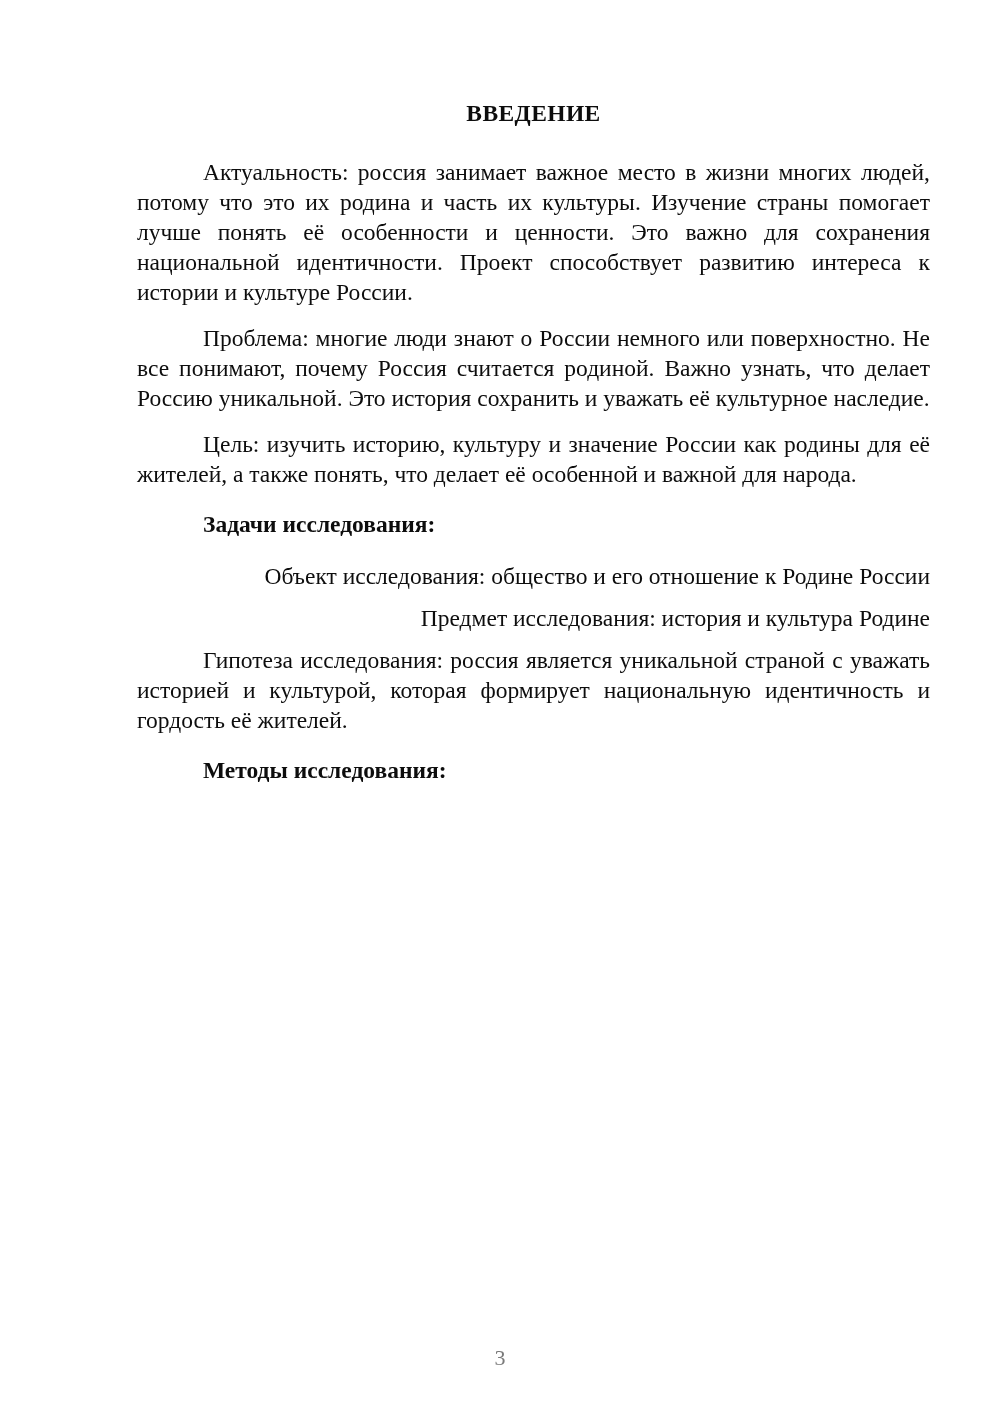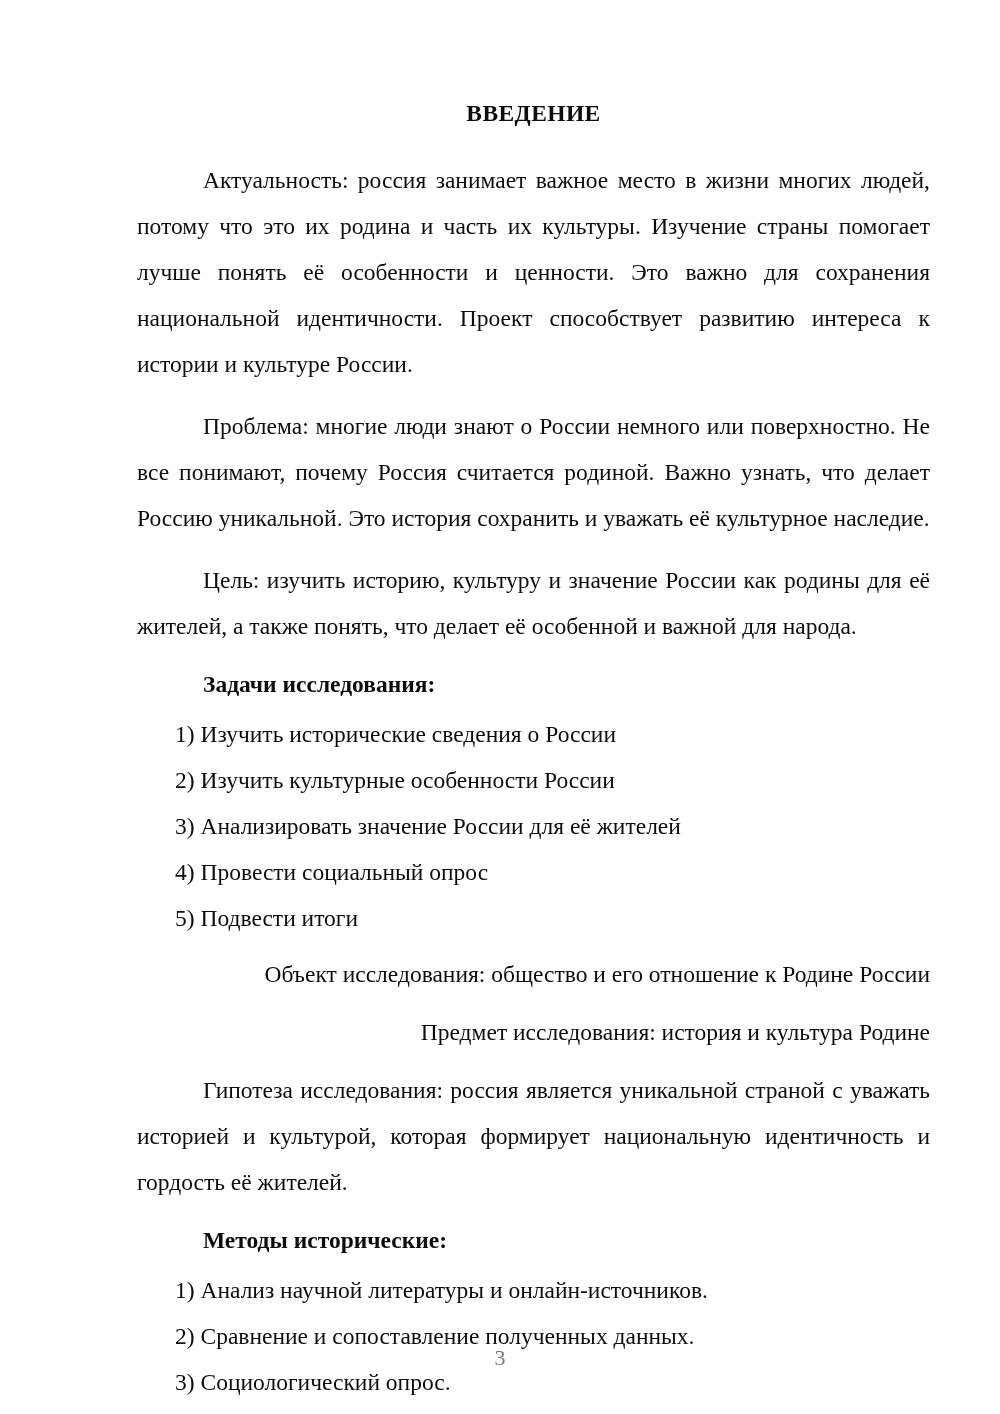--- a/index.html
+++ b/index.html
@@ -31,21 +31,21 @@
   .doc-title {
     font-size: 23.5px;
     font-weight: bold;
     text-align: center;
     letter-spacing: 0.4px;
     margin: 0 0 30px 0;
     line-height: 1.2;
   }
   .para {
     font-size: 23.5px;
-    line-height: 46px;
+    line-height: 30px;
     text-align: justify;
     text-justify: inter-word;
     text-indent: 66px;
     margin: 0 0 8px 0;
     hyphens: none;
     word-spacing: 0px;
   }
   .para.tight {
     margin-bottom: 4px;
   }
@@ -102,47 +102,35 @@
     <p class="para">Проблема: многие люди знают о России немного или поверхностно. Не все понимают, почему Россия считается родиной. Важно узнать, что делает Россию уникальной. Это история сохранить и уважать её культурное наследие.</p>
 
     <div class="gap-sm"></div>
 
     <p class="para">Цель: изучить историю, культуру и значение России как родины для её жителей, а также понять, что делает её особенной и важной для народа.</p>
 
     <div class="gap-sm"></div>
 
     <p class="lead-line">Задачи исследования:</p>
 
-    <ul class="list">
-      <li class="list-item">1) Изучить исторические сведения о России</li>
-      <li class="list-item">2) Изучить культурные особенности России</li>
-      <li class="list-item">3) Анализировать значение России для её жителей</li>
-      <li class="list-item">4) Провести социальный опрос</li>
-      <li class="list-item">5) Подвести итоги</li>
-    </ul>
 
     <div class="gap-md"></div>
 
     <p class="para no-justify tight">Объект исследования: общество и его отношение к Родине России</p>
 
     <div class="gap-sm"></div>
 
     <p class="para no-justify tight">Предмет исследования: история и культура Родине</p>
 
     <div class="gap-sm"></div>
 
     <p class="para">Гипотеза исследования: россия является уникальной страной с уважать историей и культурой, которая формирует национальную идентичность и гордость её жителей.</p>
 
     <div class="gap-sm"></div>
 
-    <p class="lead-line">Методы исторические:</p>
+    <p class="lead-line">Методы исследования:</p>
 
-    <ul class="list">
-      <li class="list-item">1) Анализ научной литературы и онлайн-источников.</li>
-      <li class="list-item">2) Сравнение и сопоставление полученных данных.</li>
-      <li class="list-item">3) Социологический опрос.</li>
-    </ul>
 
   </div>
 
   <div class="page-number">3</div>
 
 </div>
 
 </body></html>

